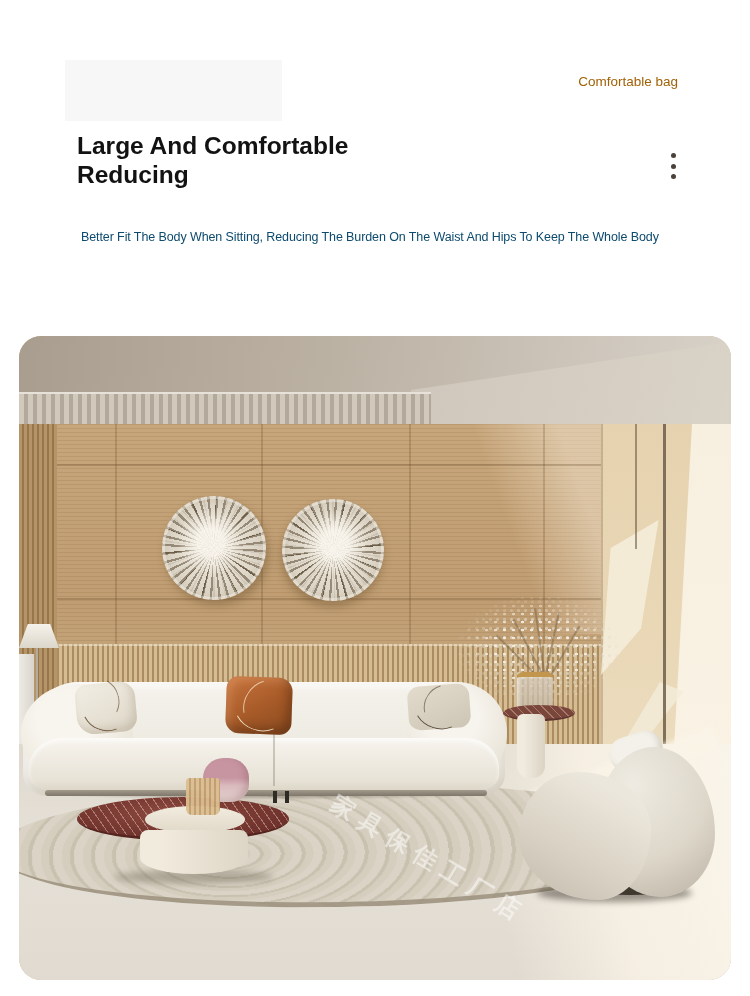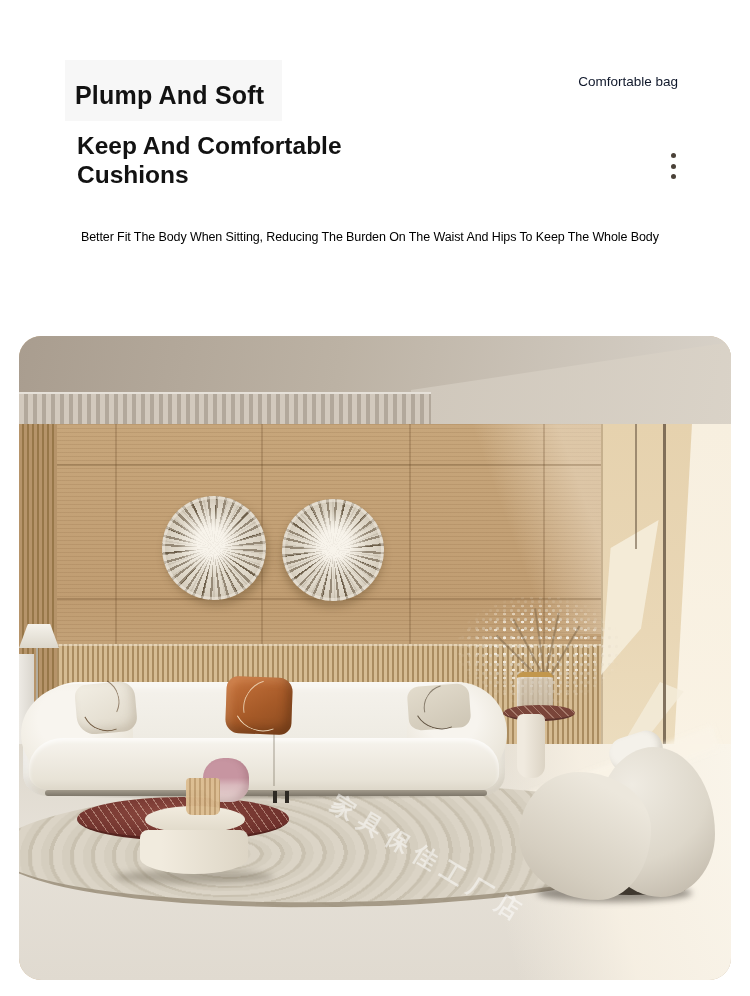--- a/index.html
+++ b/index.html
@@ -1,25 +1,25 @@
 <!DOCTYPE html>
 <html><head>
 <meta charset="utf-8">
 <style>
   html,body{margin:0;padding:0;background:#ffffff;}
   .page{position:relative;width:750px;height:996px;background:#ffffff;overflow:hidden;
         font-family:"Liberation Sans",sans-serif;}
   
   .hl-box{position:absolute;left:65px;top:60px;width:217px;height:61px;background:#f7f7f7;}
   .title{position:absolute;left:75px;top:81px;font-size:25px;font-weight:700;color:#121212;letter-spacing:.2px;white-space:nowrap;}
-  .tag{position:absolute;right:72px;top:74px;font-size:13.5px;color:#0f172a;white-space:nowrap;}
+  .tag{position:absolute;right:72px;top:74px;font-size:13.5px;color:#a16207;white-space:nowrap;}
   .subtitle{position:absolute;left:77px;top:131px;width:312px;font-size:24.5px;line-height:29px;font-weight:700;color:#121212;}
   .kebab{position:absolute;right:73px;top:153px;width:8px;cursor:pointer;}
   .kebab i{display:block;width:5px;height:5px;border-radius:50%;background:#4a4138;margin:0 auto 5.5px;}
-  .desc{position:absolute;left:81px;font-size:12.5px;font-weight:500;color:#000000;letter-spacing:-.1px;white-space:nowrap;}
+  .desc{position:absolute;left:81px;font-size:12.5px;font-weight:500;color:#0c4a6e;letter-spacing:-.1px;white-space:nowrap;}
   .d1{top:230px;} .d2{top:265px;}
   
   .photo{position:absolute;left:19px;top:336px;width:712px;height:644px;border-radius:22px;overflow:hidden;background:#cdb львів08a;background:#cdb08a;}
   .photo *{position:absolute;}
   .ceiling{left:0;top:0;width:712px;height:62px;background:linear-gradient(100deg,#a99d8f 0%,#bcb2a4 45%,#d8d2c9 100%);}
   .soffit{left:392px;top:0;width:320px;height:150px;background:linear-gradient(100deg,#cfc7bb,#dad3c8);
           clip-path:polygon(0 36%,100% 4%,100% 88%,0 62%);}
   .molding{left:0;top:56px;width:412px;height:35px;
            background:repeating-linear-gradient(90deg,#d2c9bd 0 5px,#b2a89b 5px 9px);
            border-top:2px solid #e6e1d9;border-bottom:4px solid #a19788;}
@@ -150,28 +150,27 @@
   
   .watermark{left:322px;top:452px;transform:rotate(31deg);transform-origin:left top;
       font-size:24px;font-weight:700;letter-spacing:8px;color:rgba(255,255,255,.5);white-space:nowrap;}
 </style>
 </head>
 <body>
 
 <div class="page">
 
   <div class="hl-box"></div>
-  <div class="title">Plump And Soft</div>
   <div class="tag">Comfortable bag</div>
   <div class="kebab">
       <i></i>
       <i></i>
       <i></i>
     </div>
-  <div class="subtitle">Keep And Comfortable Cushions</div>
+  <div class="subtitle">Large And Comfortable Reducing</div>
   <div class="desc d1">Better Fit The Body When Sitting, Reducing The Burden On The Waist And Hips To Keep The Whole Body</div>
 
   <div class="photo">
     <div class="ceiling"></div>
     <div class="soffit"></div>
     <div class="molding"></div>
     <div class="wood-wall"></div>
     <div class="wall-sun"></div>
     <div class="vseam vs1"></div>
     <div class="vseam vs2"></div>

